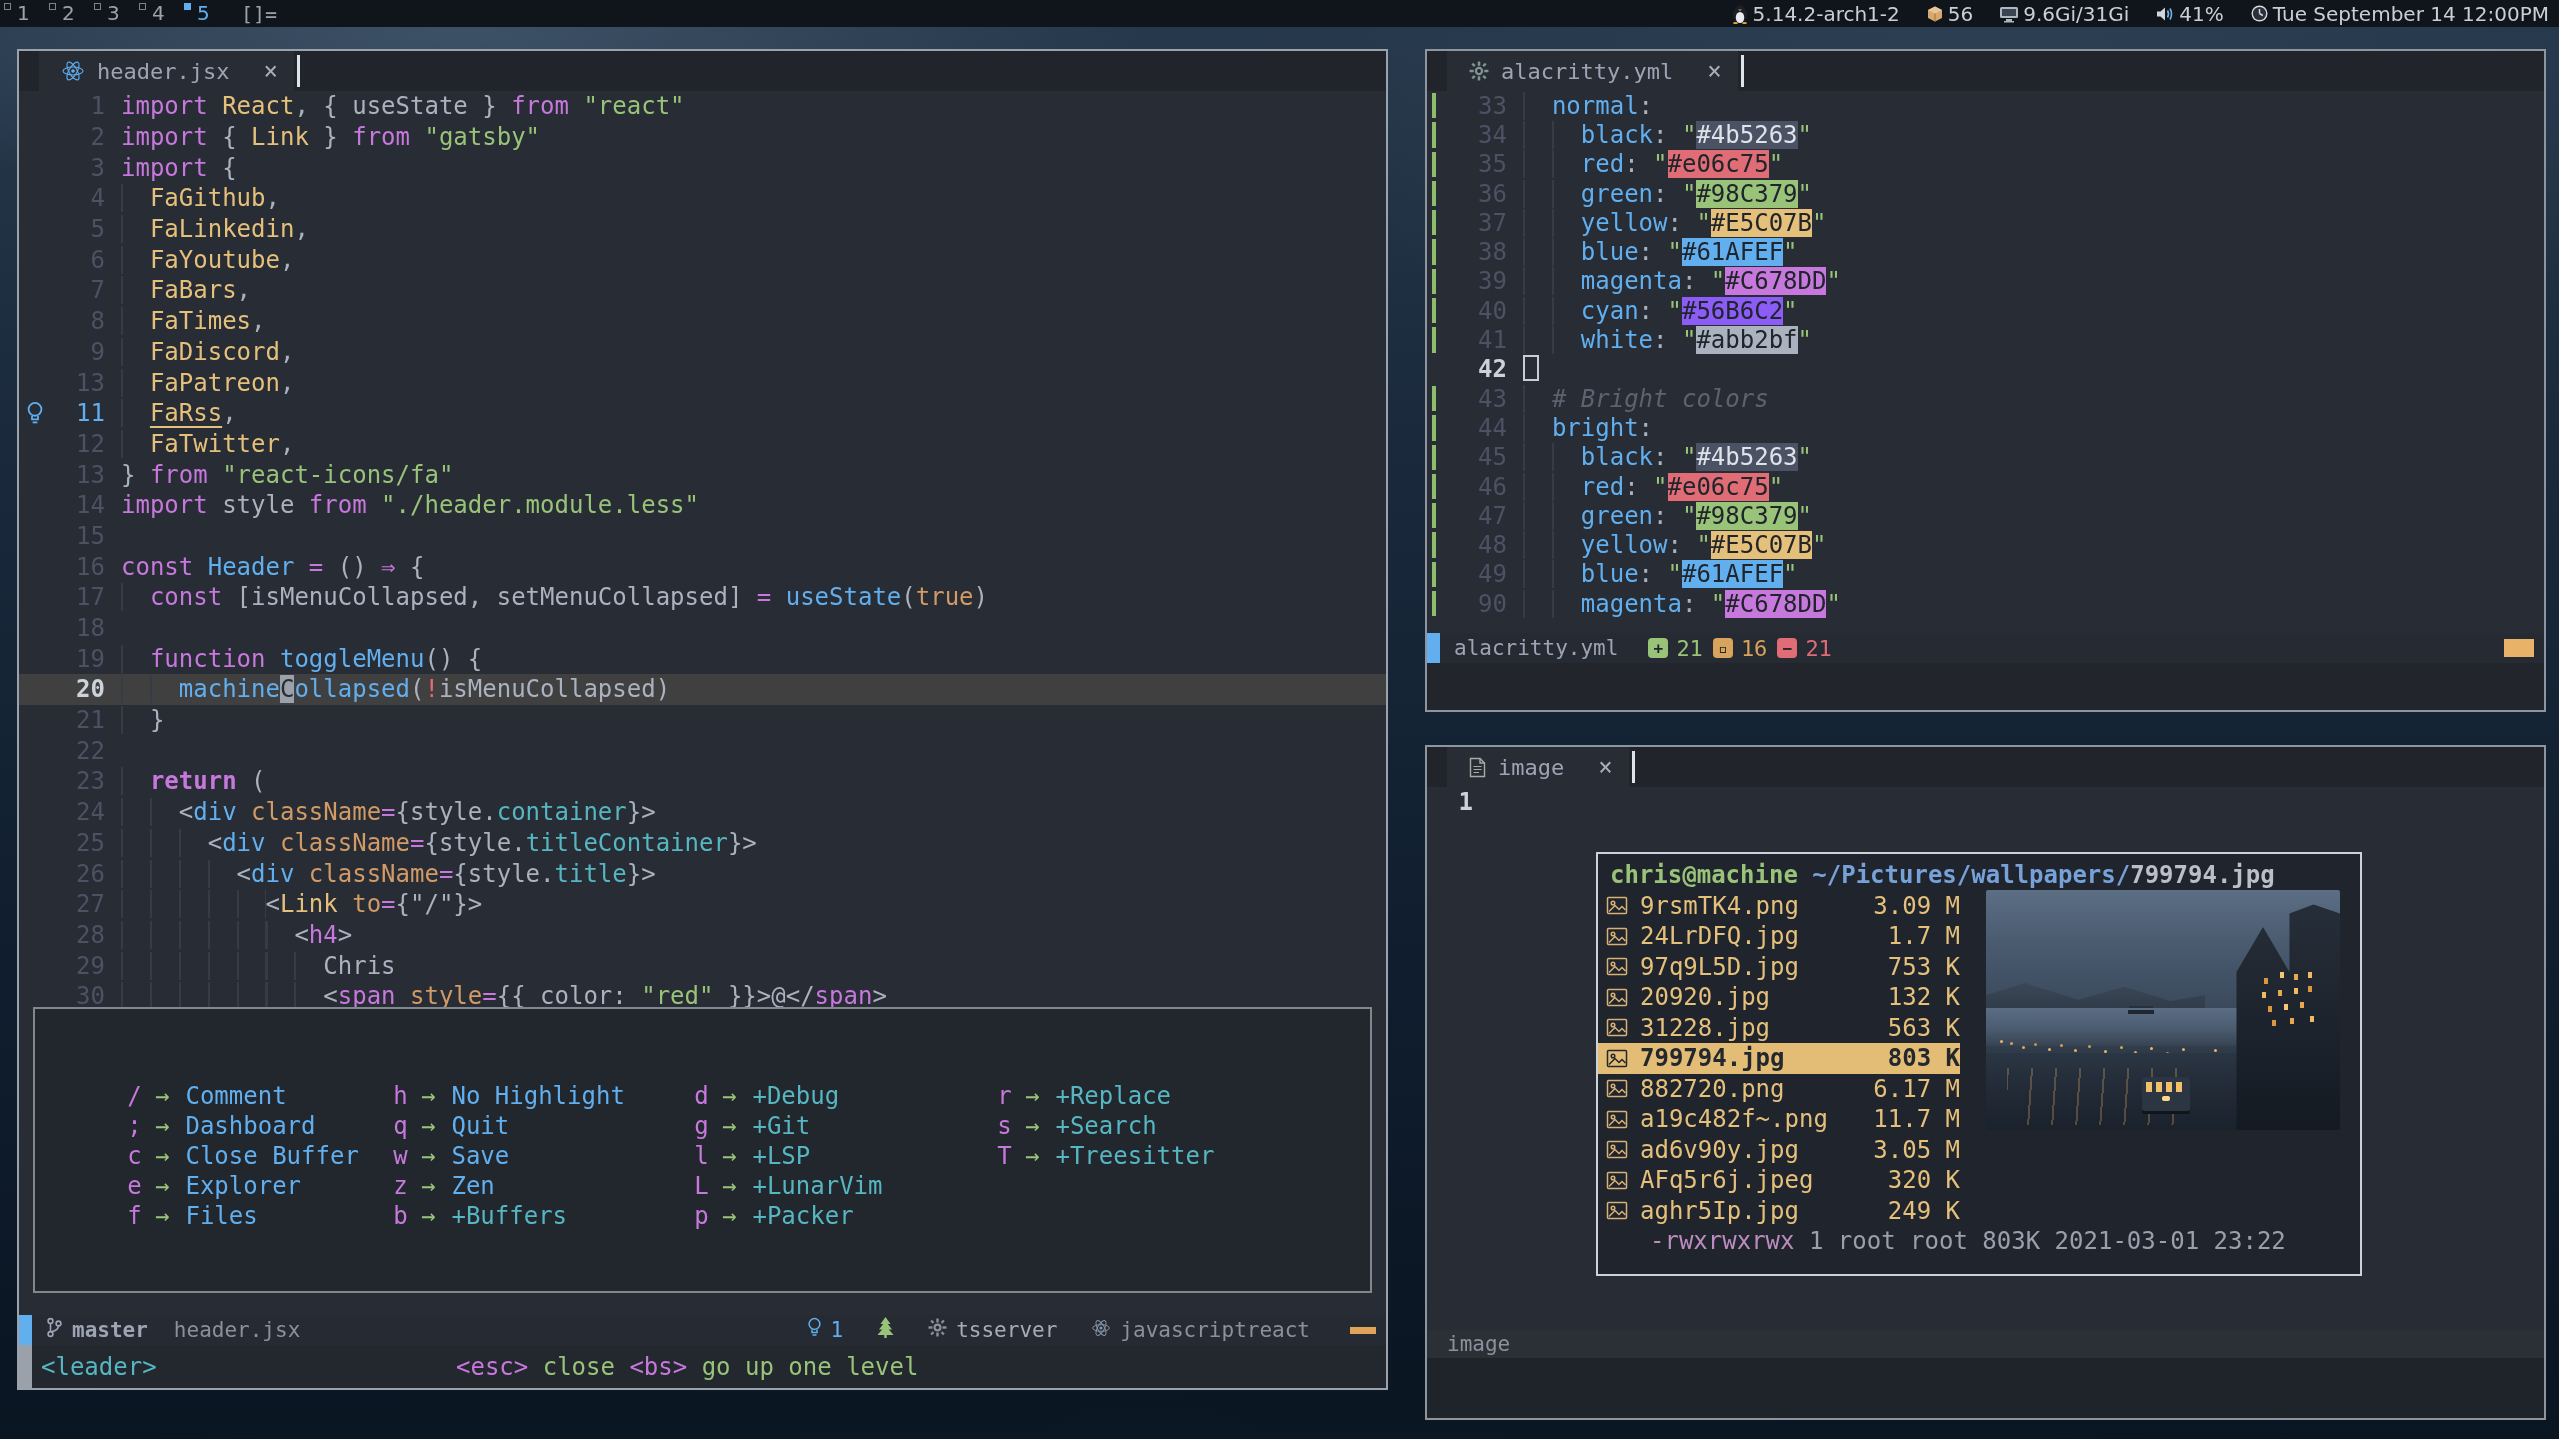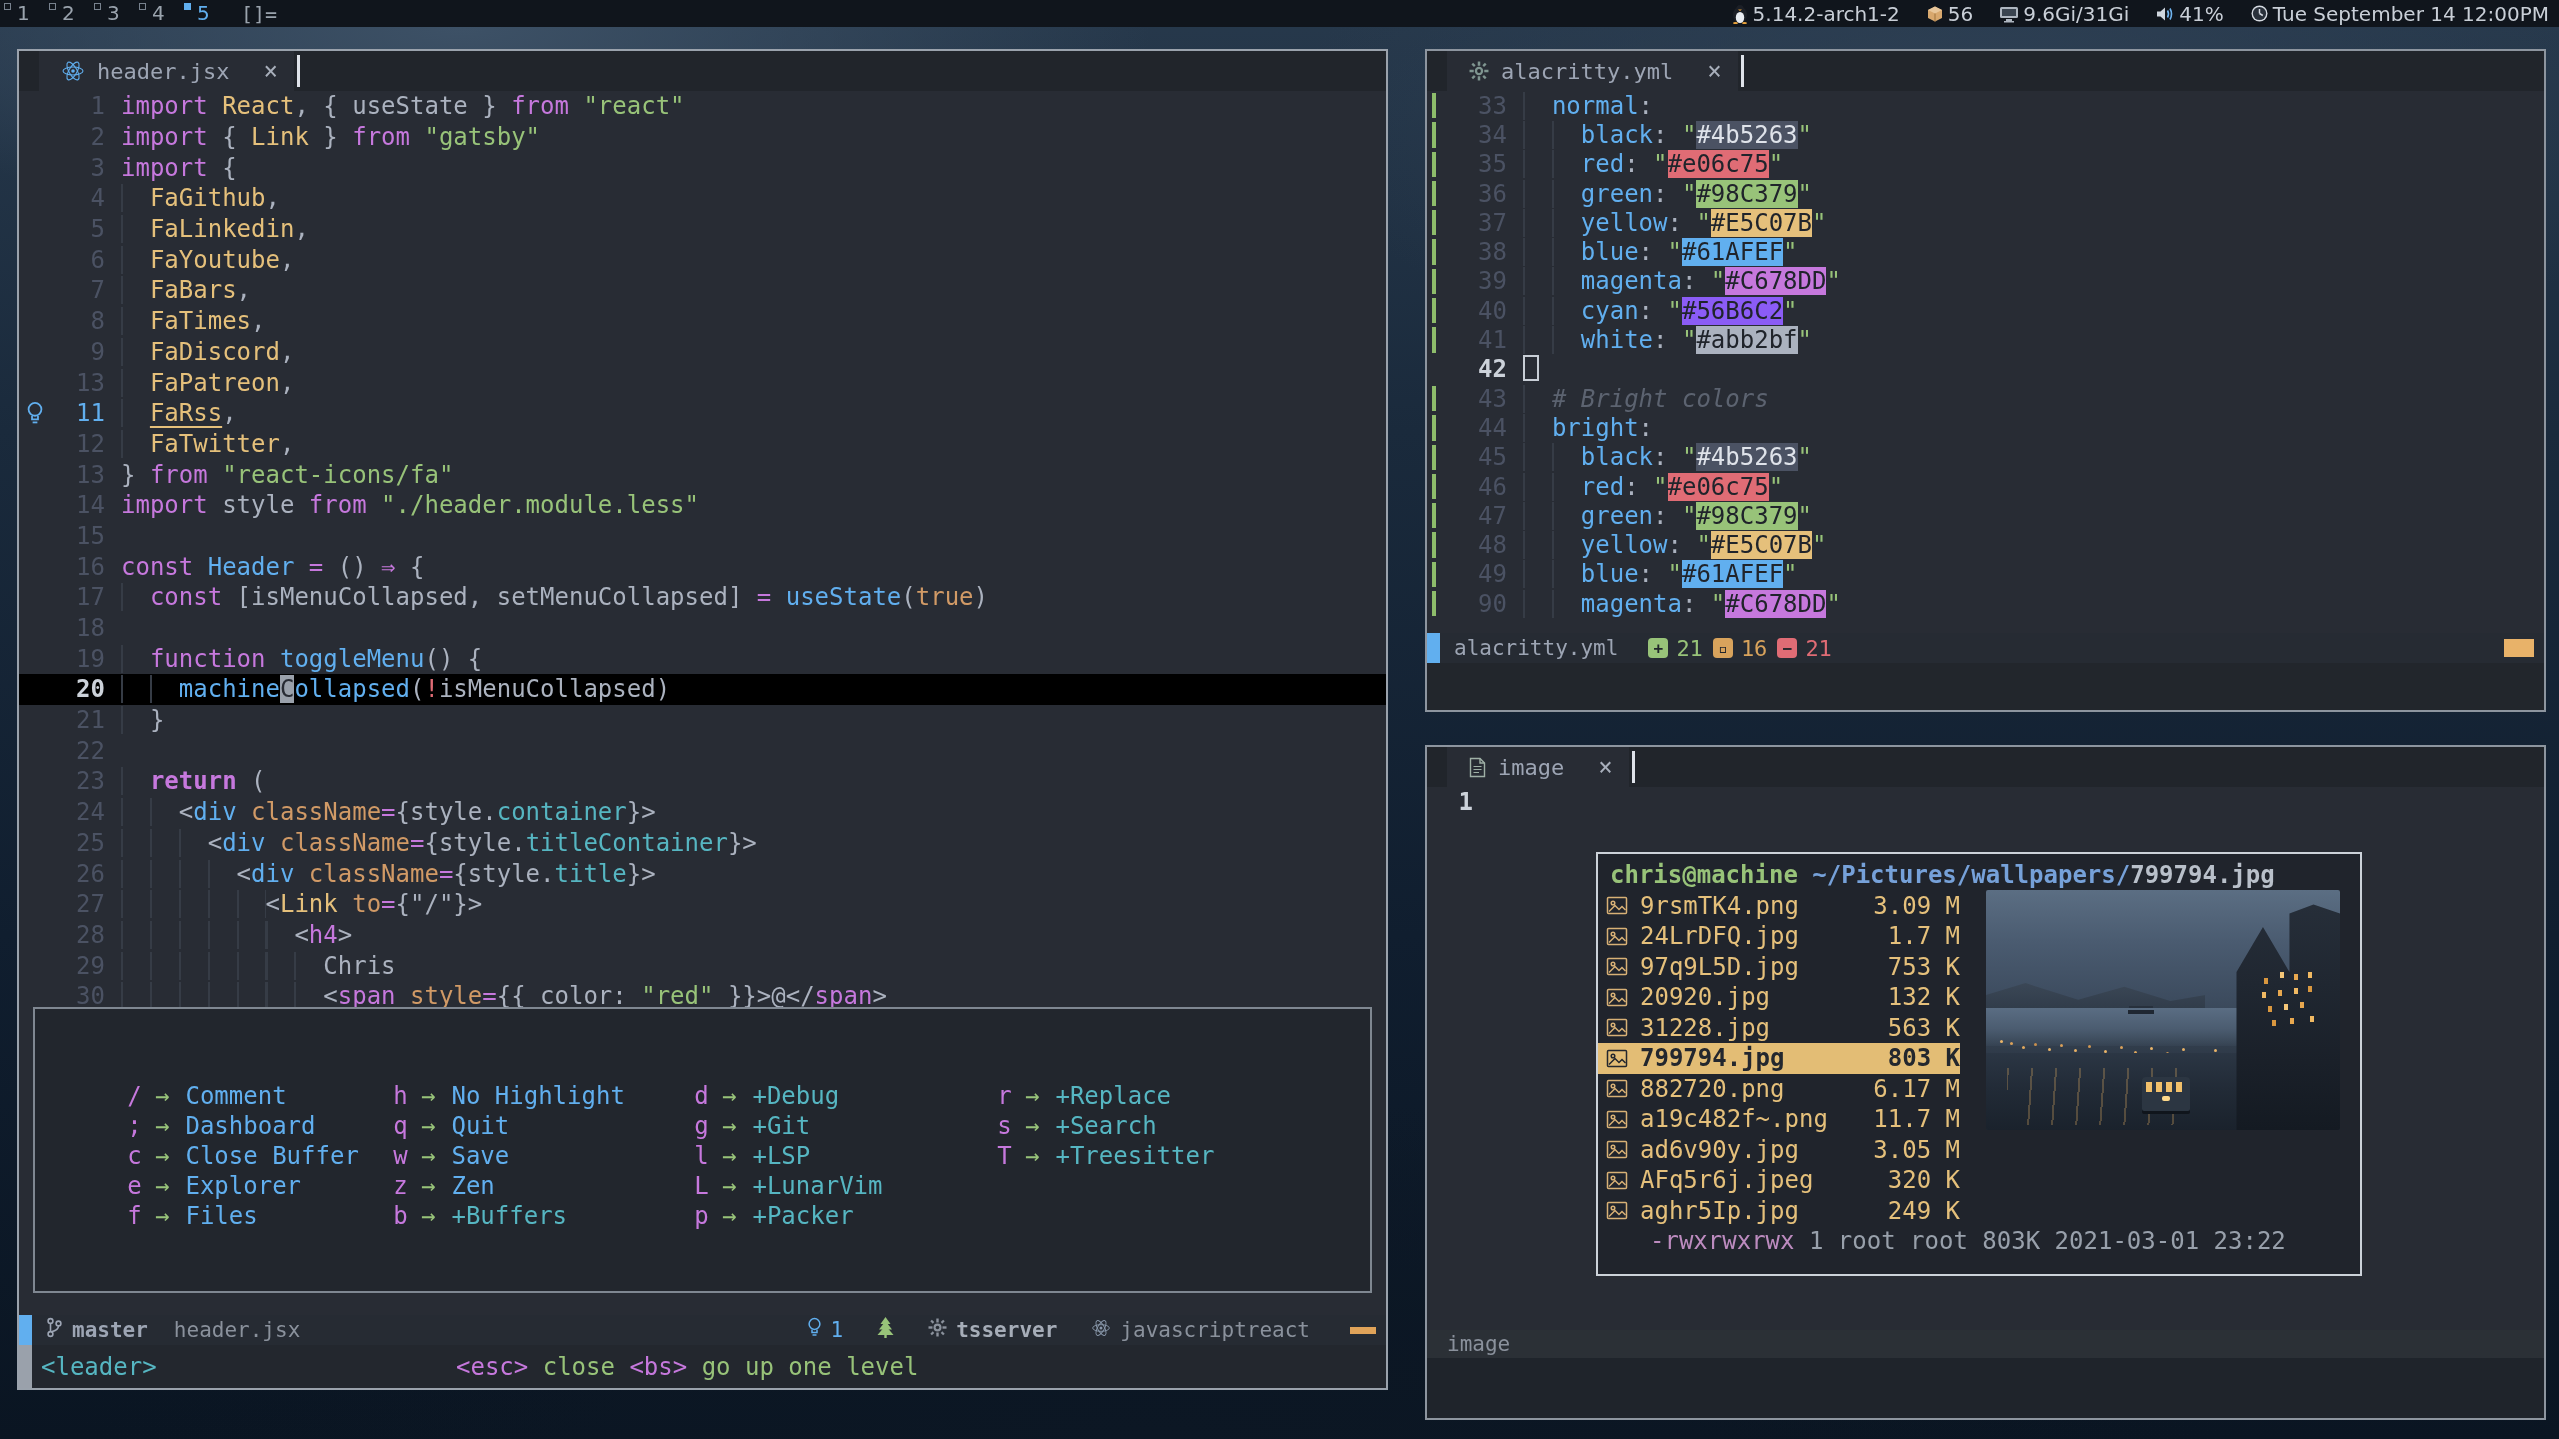--- a/index.html
+++ b/index.html
@@ -32,21 +32,21 @@
   .tabbar{position:absolute;left:0;top:0;right:0;height:40px;background:#21252b;display:flex;align-items:stretch;}
   .tab{display:flex;align-items:center;background:#282c34;padding:0 16px 0 22px;margin-left:20px;font-size:22px;color:#9da5b4;}
   .tab .ticon{margin-right:12px;display:flex;}
   .tab .close{color:#a8afbb;font-size:24px;margin-left:34px;}
   .tabcursor{width:3px;height:32px;background:#dfe3ea;margin:4px 0 0 3px;align-self:flex-start;flex:none;}
   
   .codearea{position:absolute;left:0;right:0;top:40px;bottom:0;overflow:hidden;}
   .cl{display:flex;align-items:center;white-space:pre;}
   .win-left .cl{height:30.7px;font-size:24px;}
   .win-rt  .cl{height:29.3px;font-size:24px;}
-  .cl.hl{background:#000000;}
+  .cl.hl{background:#404040;}
   .gsign{width:34px;height:100%;position:relative;flex:none;}
   .win-rt .gsign{width:28px;}
   .sbar{position:absolute;left:5px;top:2px;bottom:2px;width:4px;background:#8ebd6b;}
   .bulbwrap{position:absolute;left:5px;top:3px;}
   .ln{width:52px;text-align:right;color:#4b5263;flex:none;margin-right:16px;}
   .ln.bold{color:#ccd2da;font-weight:bold;}
   .ln.blue{color:#61afef;}
   .code{white-space:pre;color:#abb2bf;}
   .tk-kw{color:#c678dd;}  .tk-kwb{color:#c678dd;font-weight:bold;}
   .tk-ty{color:#e5c07b;}  .tk-fn{color:#61afef;}
@@ -73,21 +73,21 @@
   
   .statusline{position:absolute;left:0;right:0;height:30px;background:#262b33;display:flex;align-items:center;font-size:21px;color:#9aa2ad;}
   .win-left .statusline{top:1264px;}
   .win-rt .statusline{top:582px;}
   .modeblock{width:13px;height:100%;background:#61afef;flex:none;}
   .slitem{display:flex;align-items:center;gap:9px;}
   .sl-branch{margin-left:14px;font-weight:bold;color:#9da5b4;}
   .sl-file{margin-left:26px;color:#8a919c;}
   .sl-right{margin-left:auto;display:flex;align-items:center;gap:34px;padding-right:10px;}
   .diagcount{color:#61afef;}
-  .lspname{font-weight:bold;color:#a6adb8;text-align:right;}
+  .lspname{font-weight:normal;color:#a6adb8;text-align:right;}
   .ftname{color:#8a919c;}
   .orangedash{width:26px;height:7px;background:#e0a359;margin-left:6px;}
   .orangeblock{width:30px;height:18px;background:#e8b269;margin-left:10px;}
   .cmdline{position:absolute;left:0;right:0;top:1294px;height:43px;background:#23272e;display:flex;align-items:center;font-size:24px;}
   .cmdblock{width:13px;height:100%;background:#9aa1ab;flex:none;}
   .leader{color:#56b6c2;margin-left:9px;}
   .cmdhints{position:absolute;left:437px;white-space:pre;}
   .hintkey{color:#c678dd;}
   .hintdesc{color:#98c379;}
   .rt-cmdarea{position:absolute;left:0;right:0;top:612px;bottom:0;background:#22262c;}

